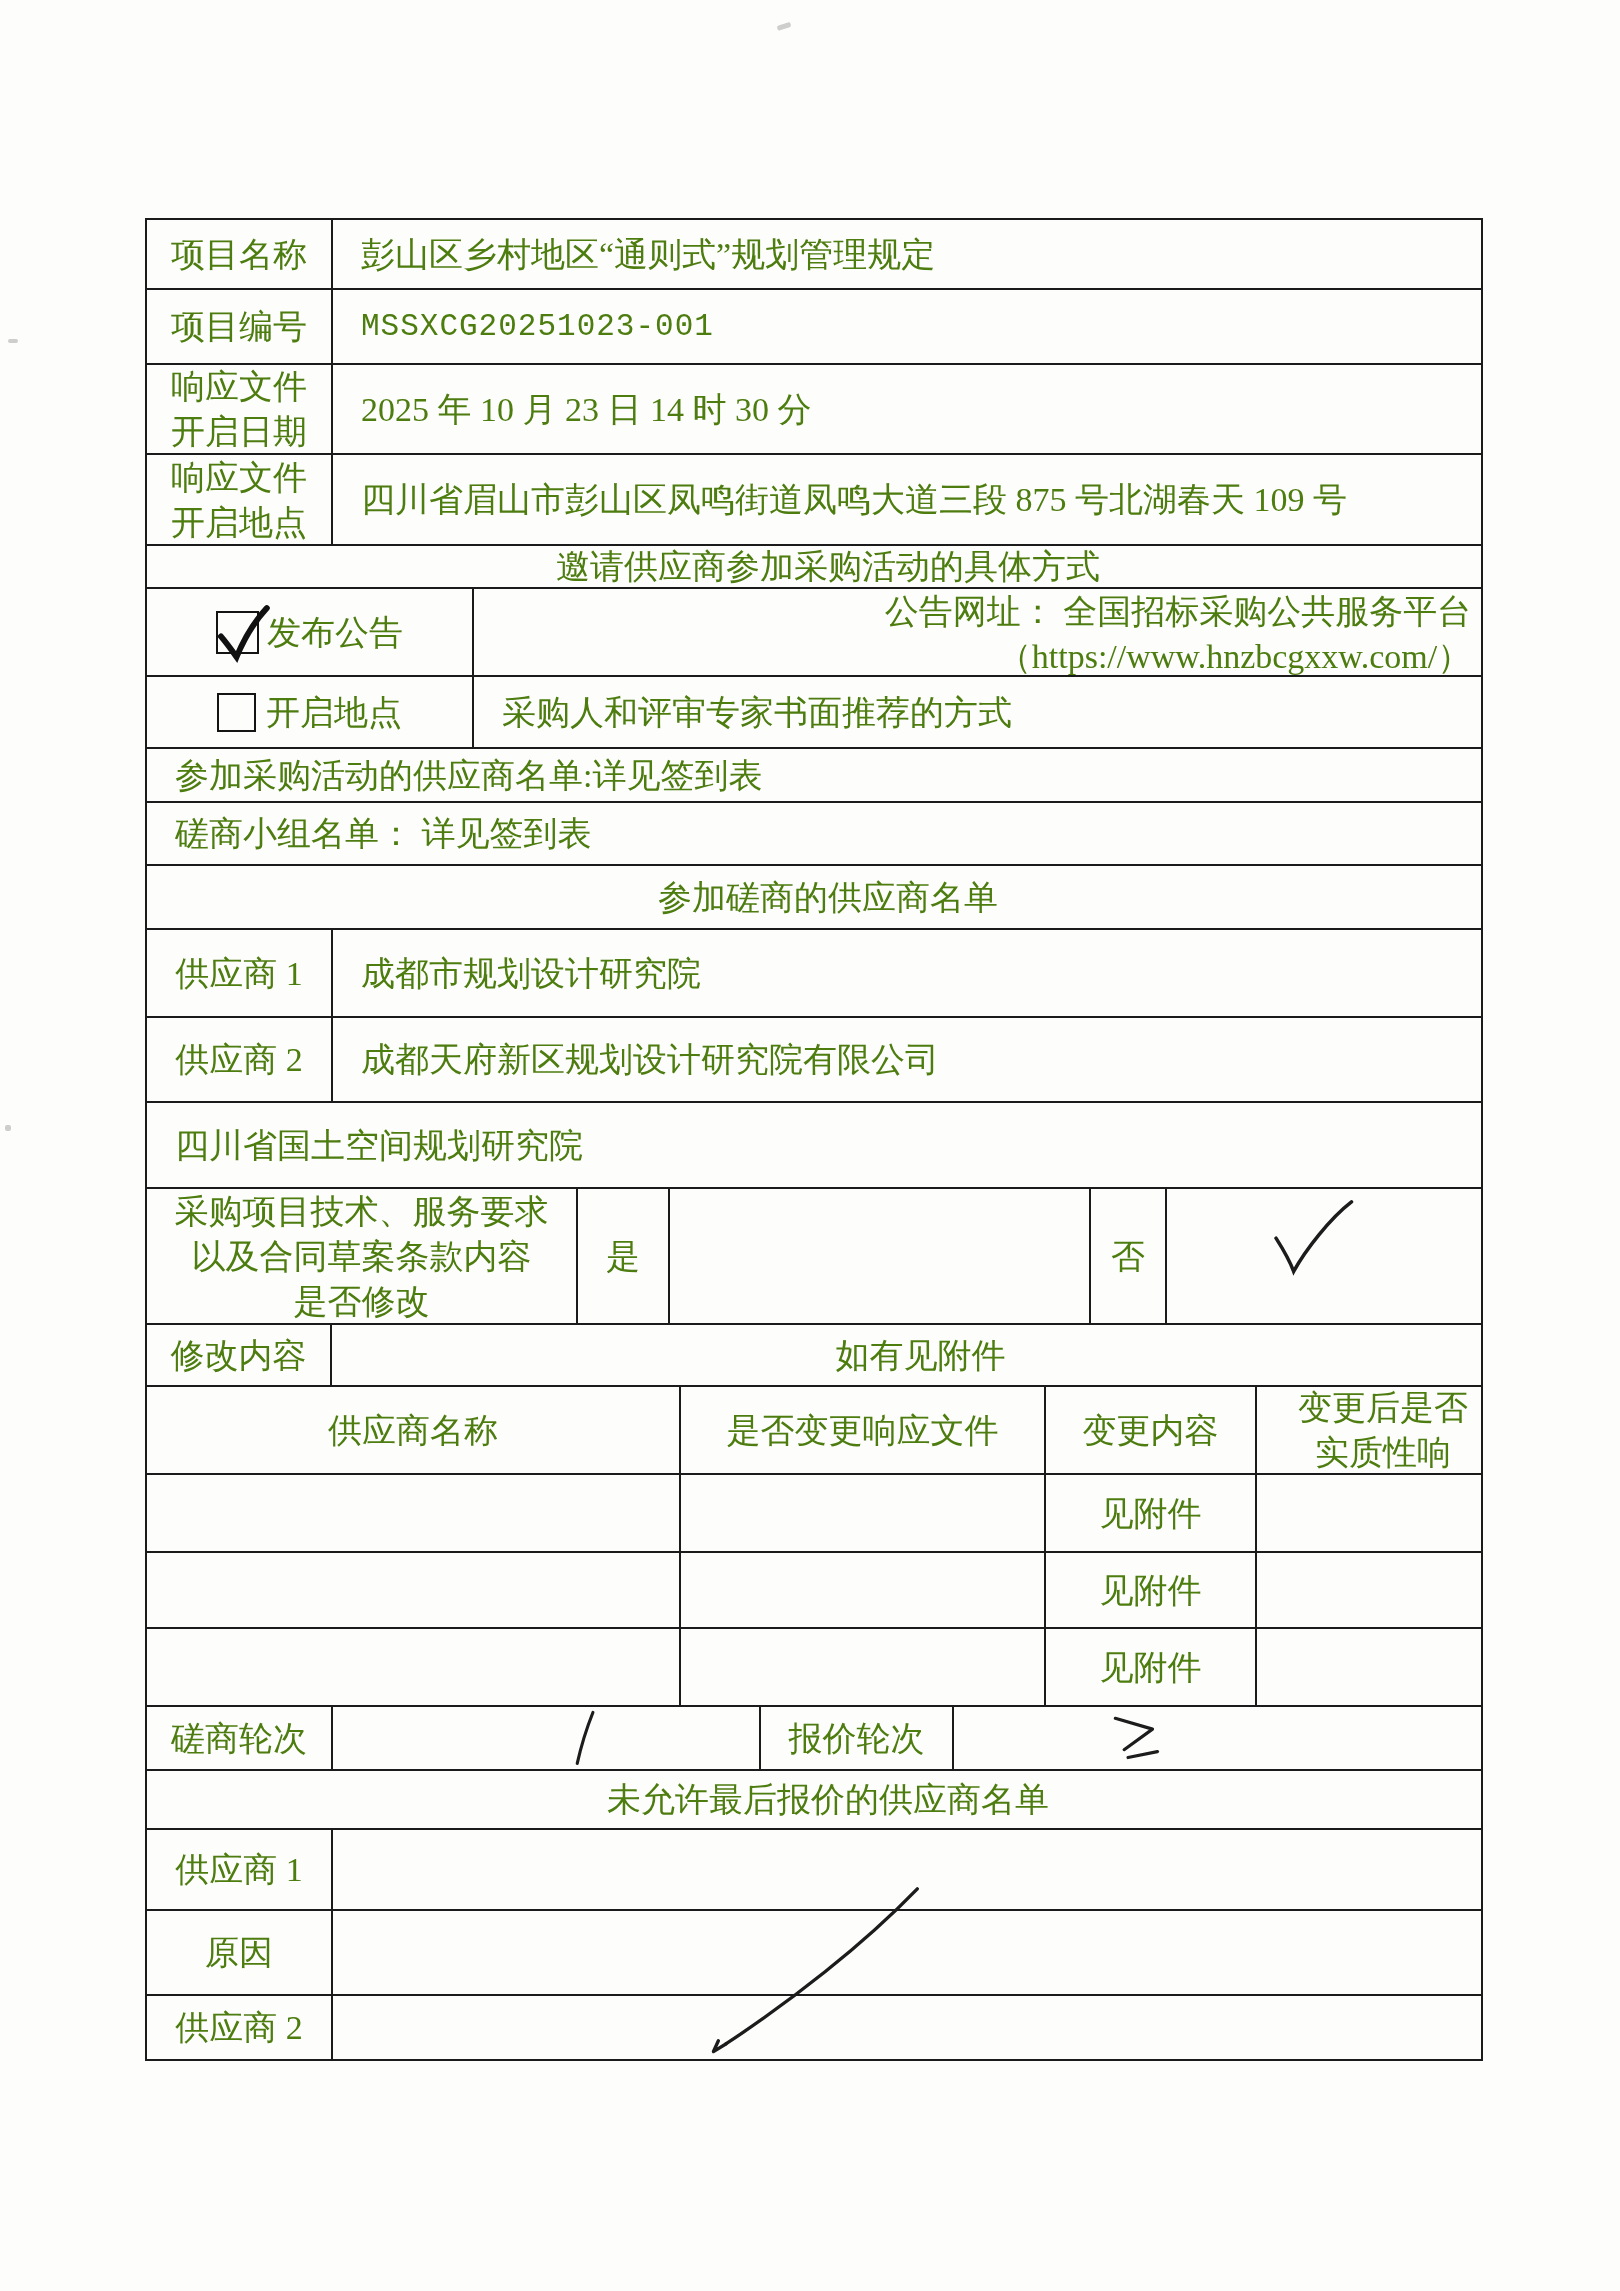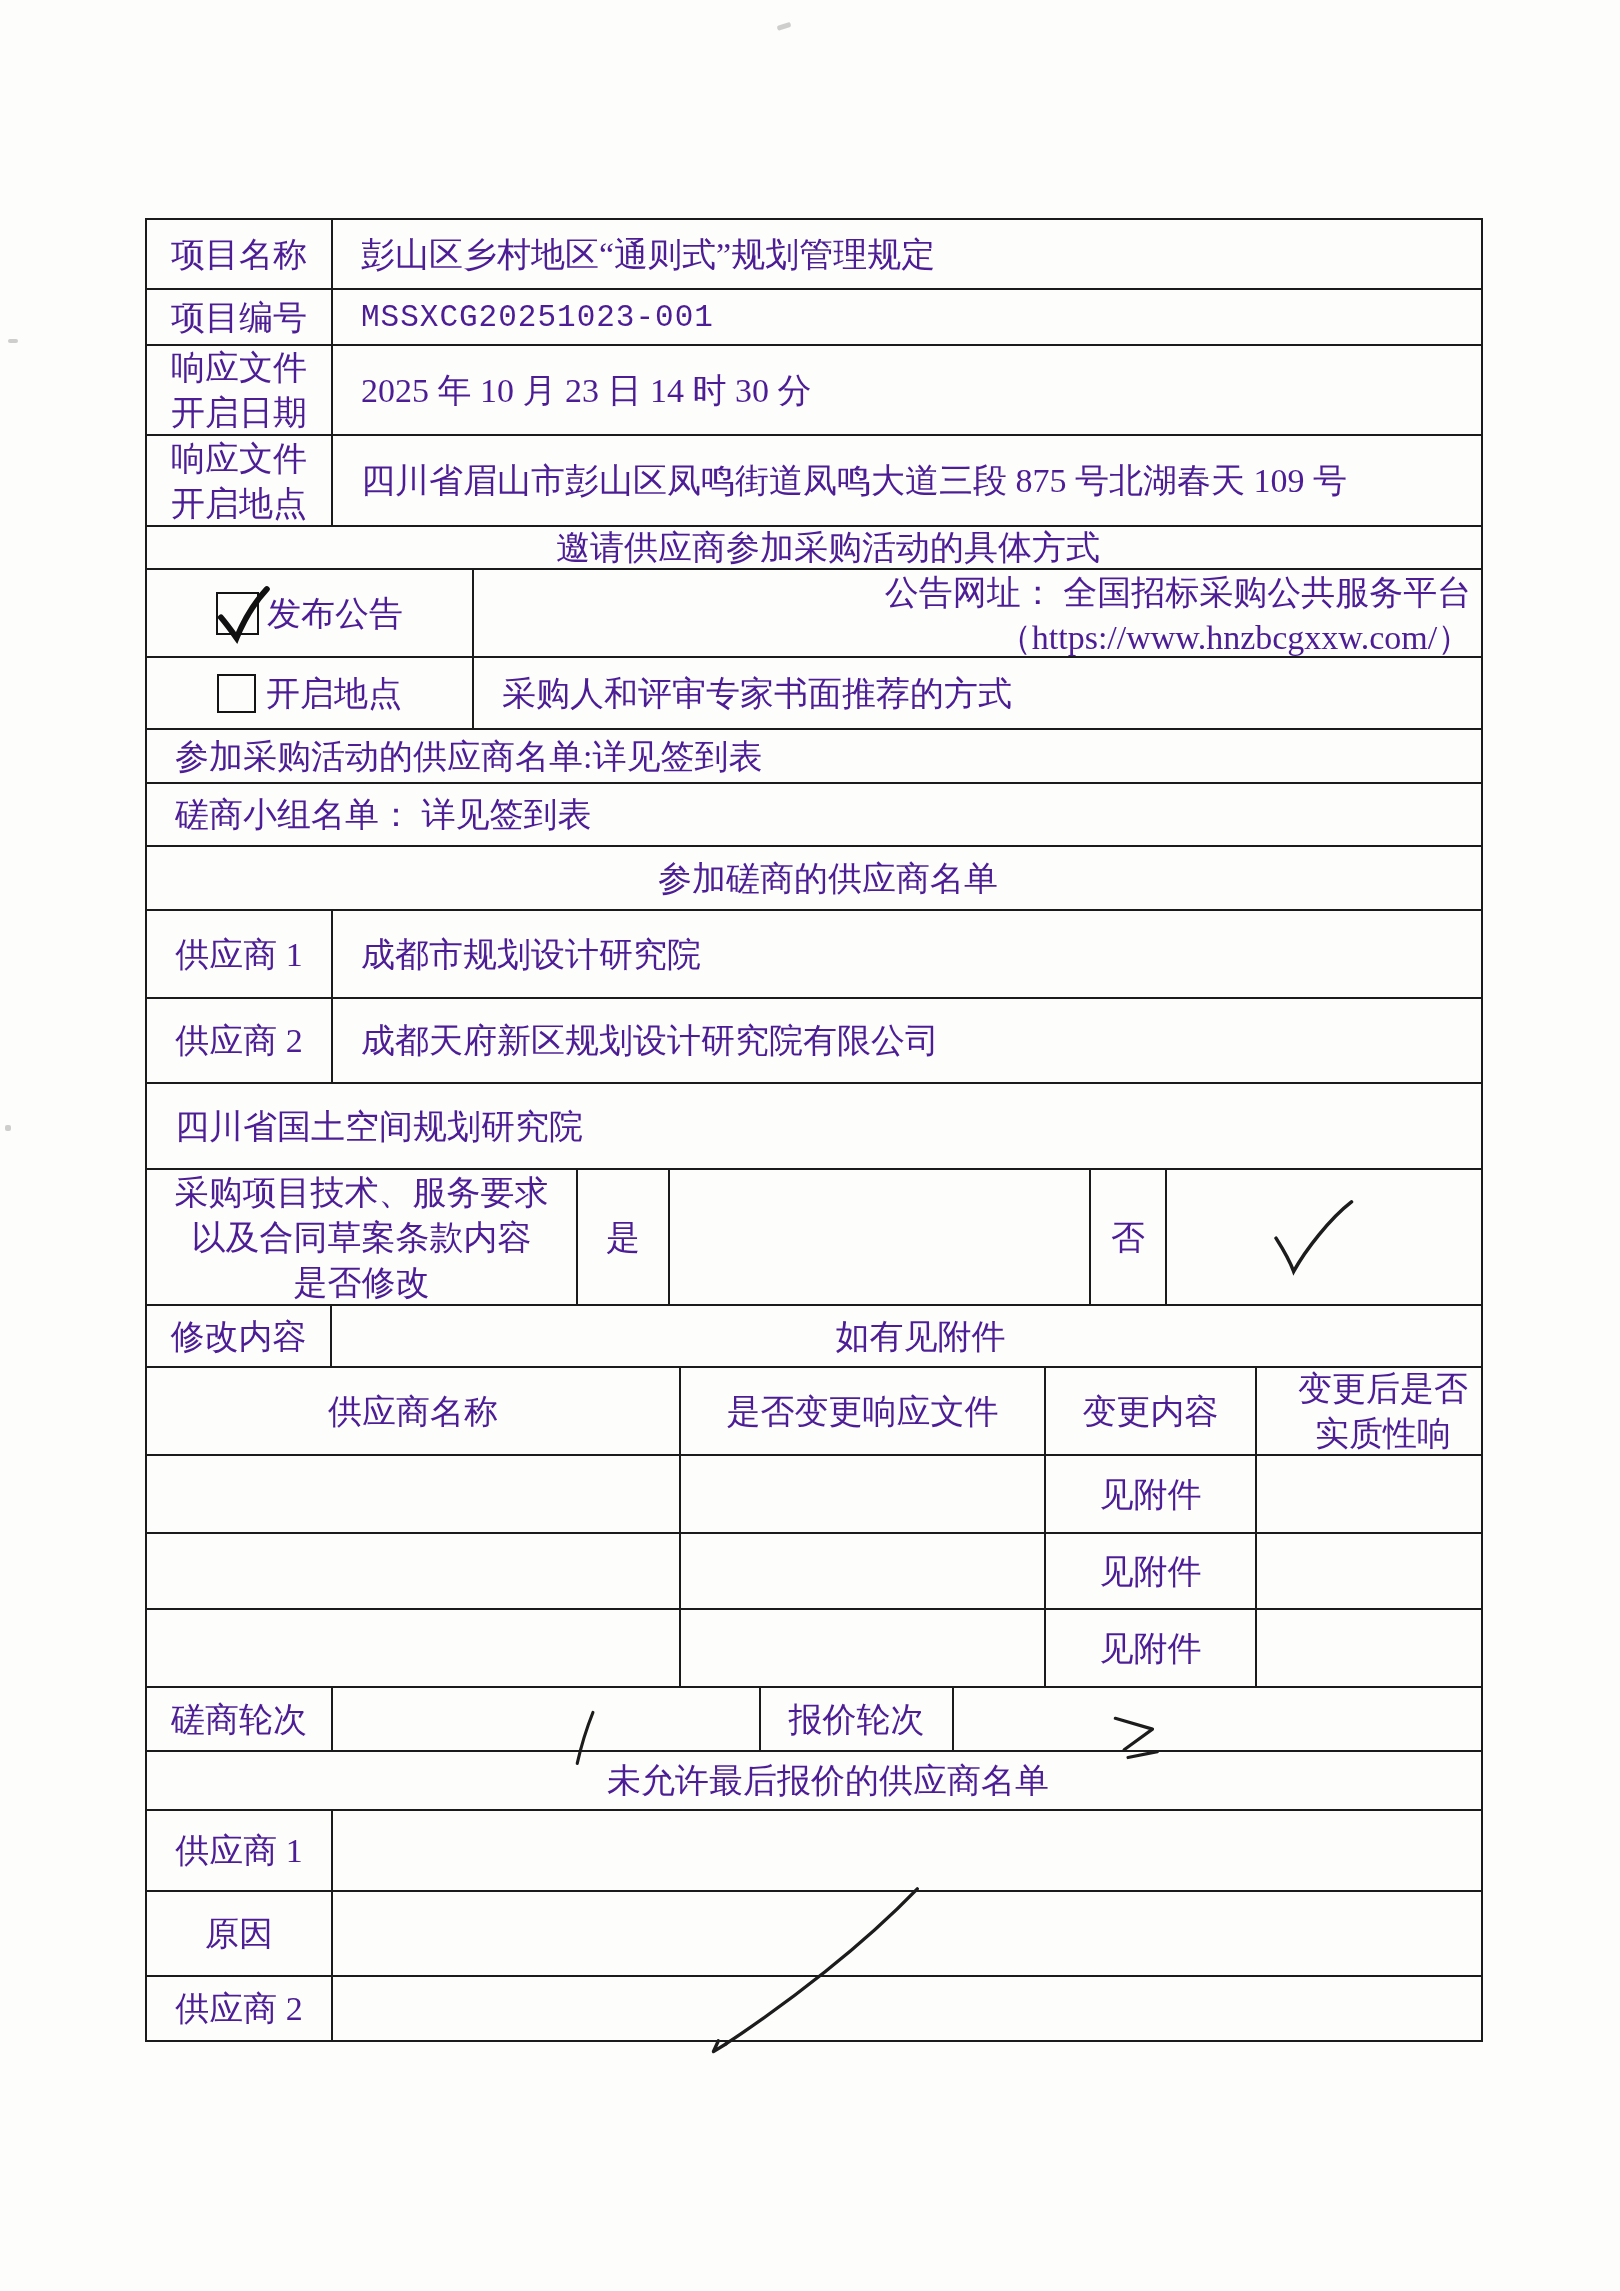--- a/index.html
+++ b/index.html
@@ -1,21 +1,21 @@
 <!DOCTYPE html>
 <html><head>
 <meta charset="utf-8">
 <style>
   html,body{margin:0;padding:0;}
   .page{
     position:relative;
     width:1620px;height:2292px;
     background:#fdfdfc;
     font-family:"Liberation Serif","DejaVu Serif",serif;
-    color:#4c1d95;
+    color:#4d7c0f;
     overflow:hidden;
   }
   .tbl{
     position:absolute;left:145px;top:218px;width:1338px;
     border:2.9px solid #1b1b1b;
     box-sizing:border-box;
     background:transparent;
   }
   .tr{display:flex;border-bottom:2px solid #1b1b1b;box-sizing:border-box;align-items:stretch;}
   .tr.thick{border-bottom-width:2.9px;}
@@ -56,21 +56,21 @@
 
 <div class="page">
 
   <div class="tbl">
 
     <div class="tr" style="height:70px">
       <div class="td col-label">项目名称</div>
       <div class="td val full">彭山区乡村地区“通则式”规划管理规定</div>
     </div>
 
-    <div class="tr" style="height:56px">
+    <div class="tr" style="height:75px">
       <div class="td col-label">项目编号</div>
       <div class="td val full mono">MSSXCG20251023-001</div>
     </div>
 
     <div class="tr" style="height:90px">
       <div class="td col-label stack">
         <span>响应文件</span>
         <span>开启日期</span>
       </div>
       <div class="td val full">2025 年 10 月 23 日 14 时 30 分</div>

